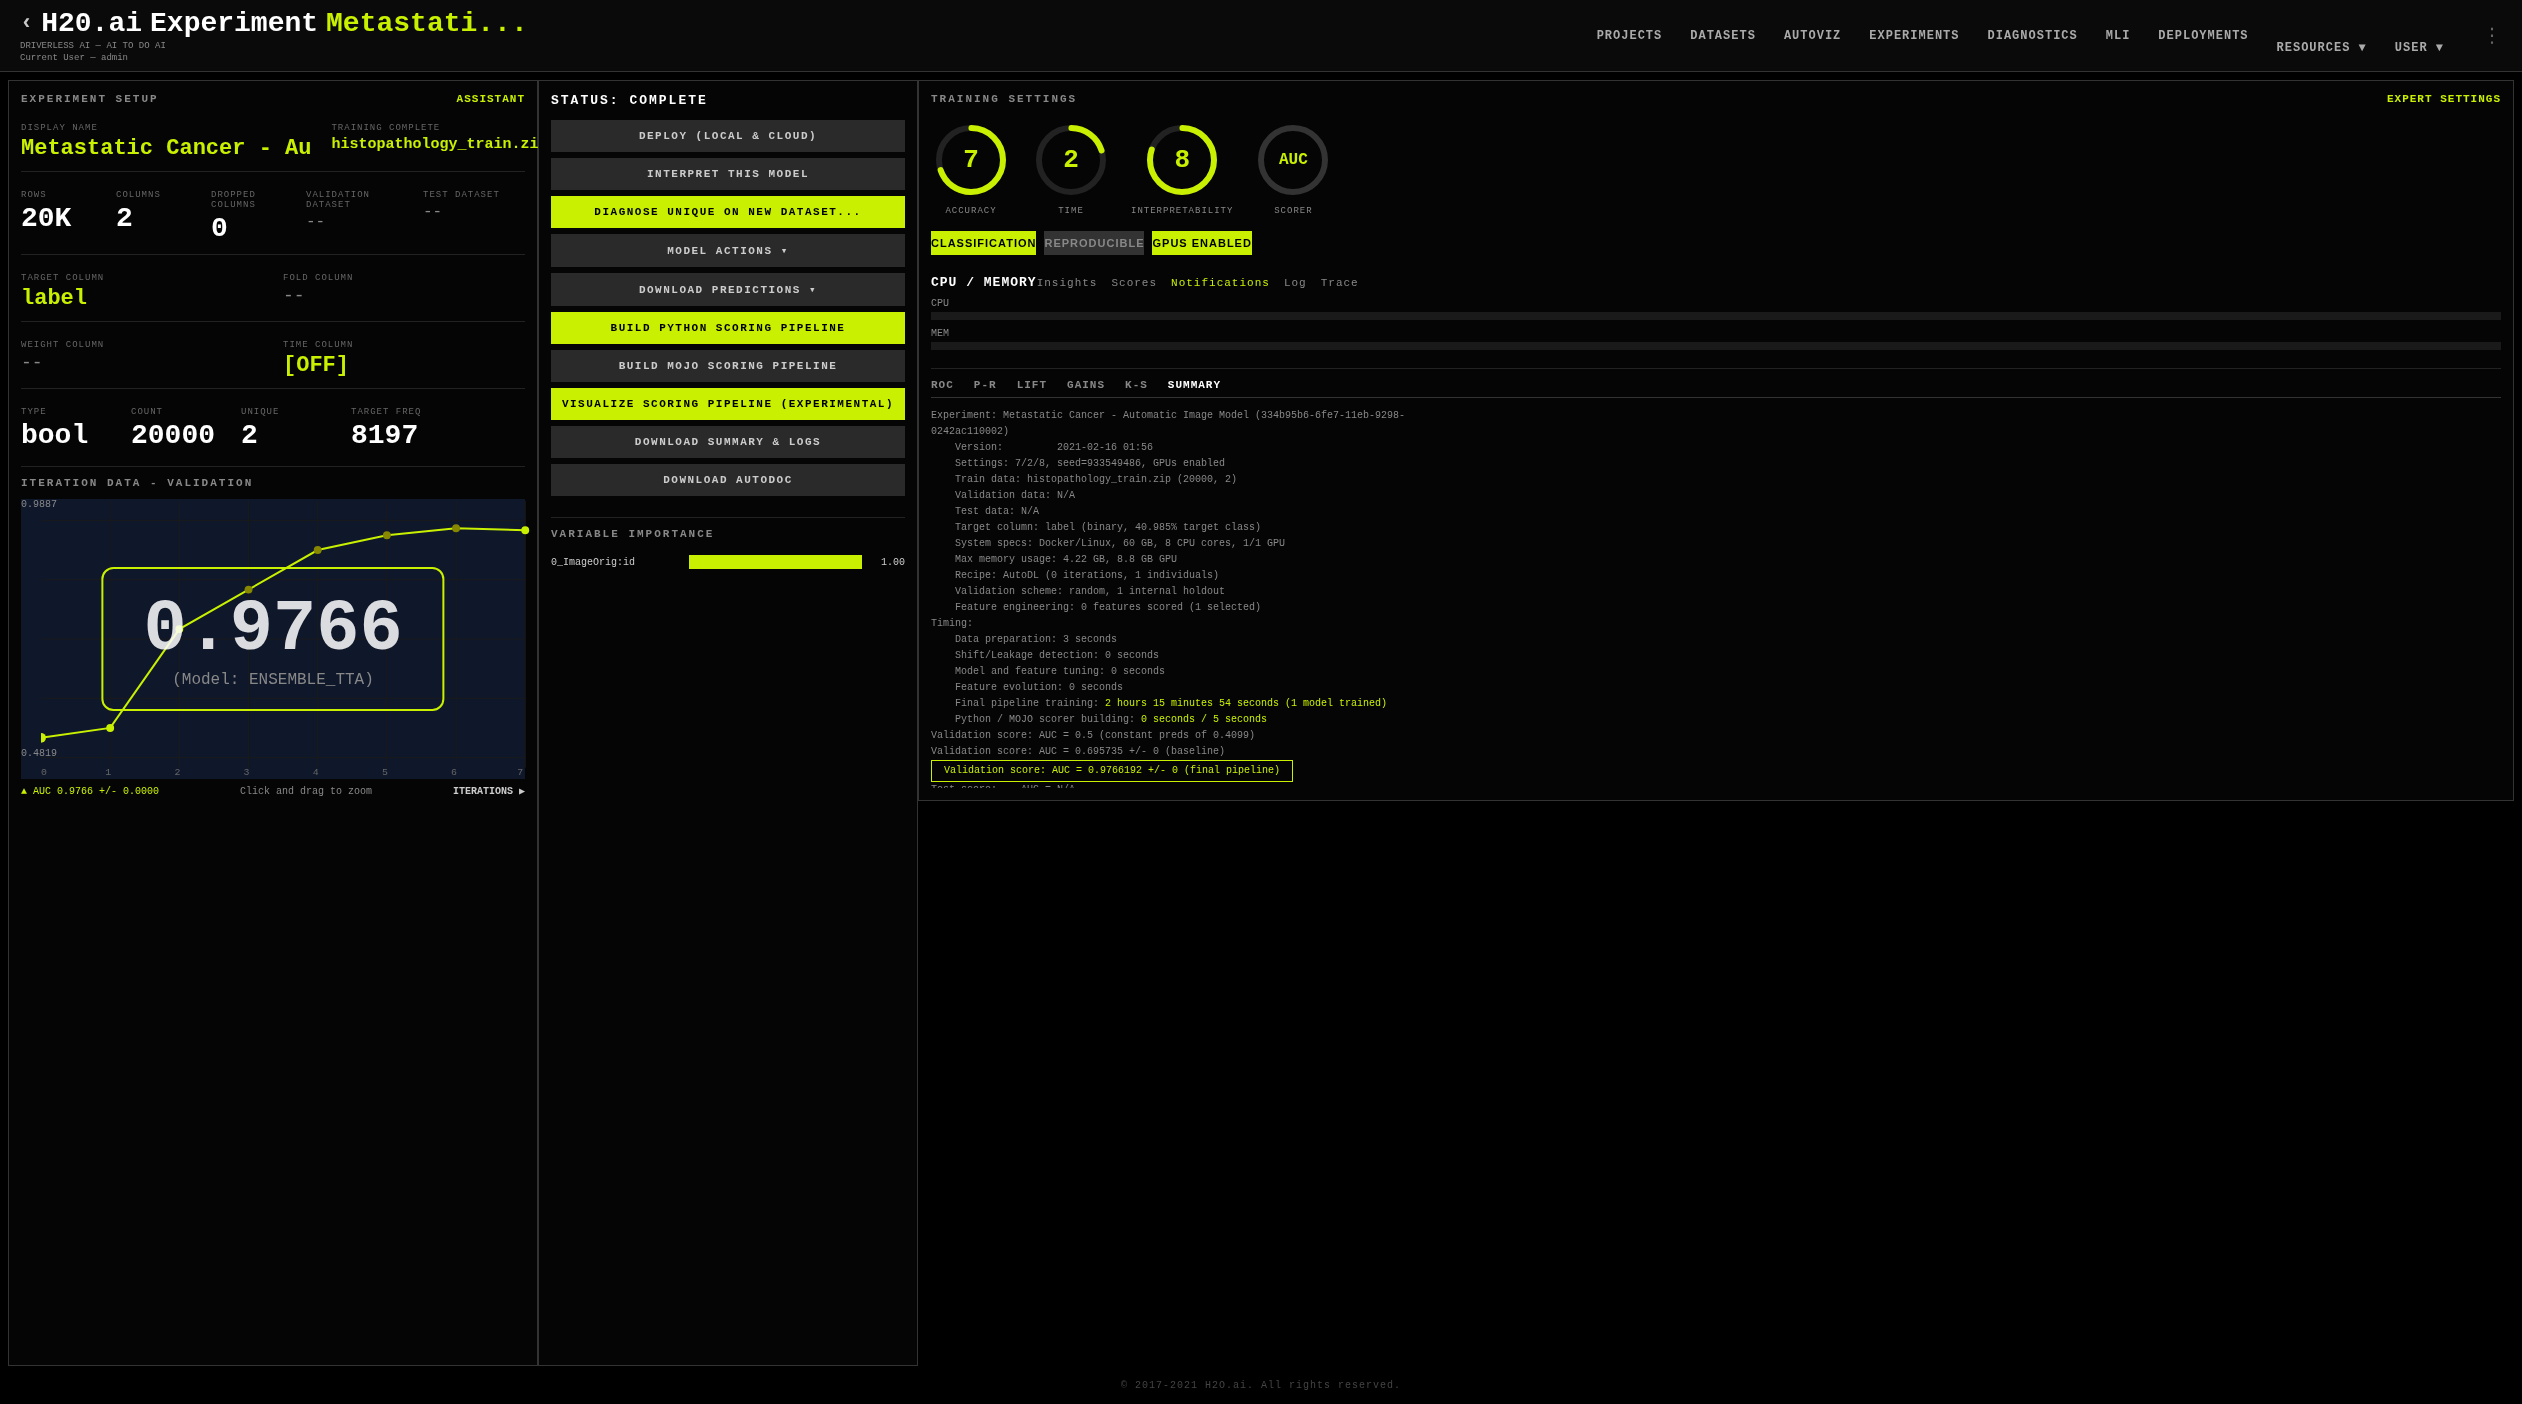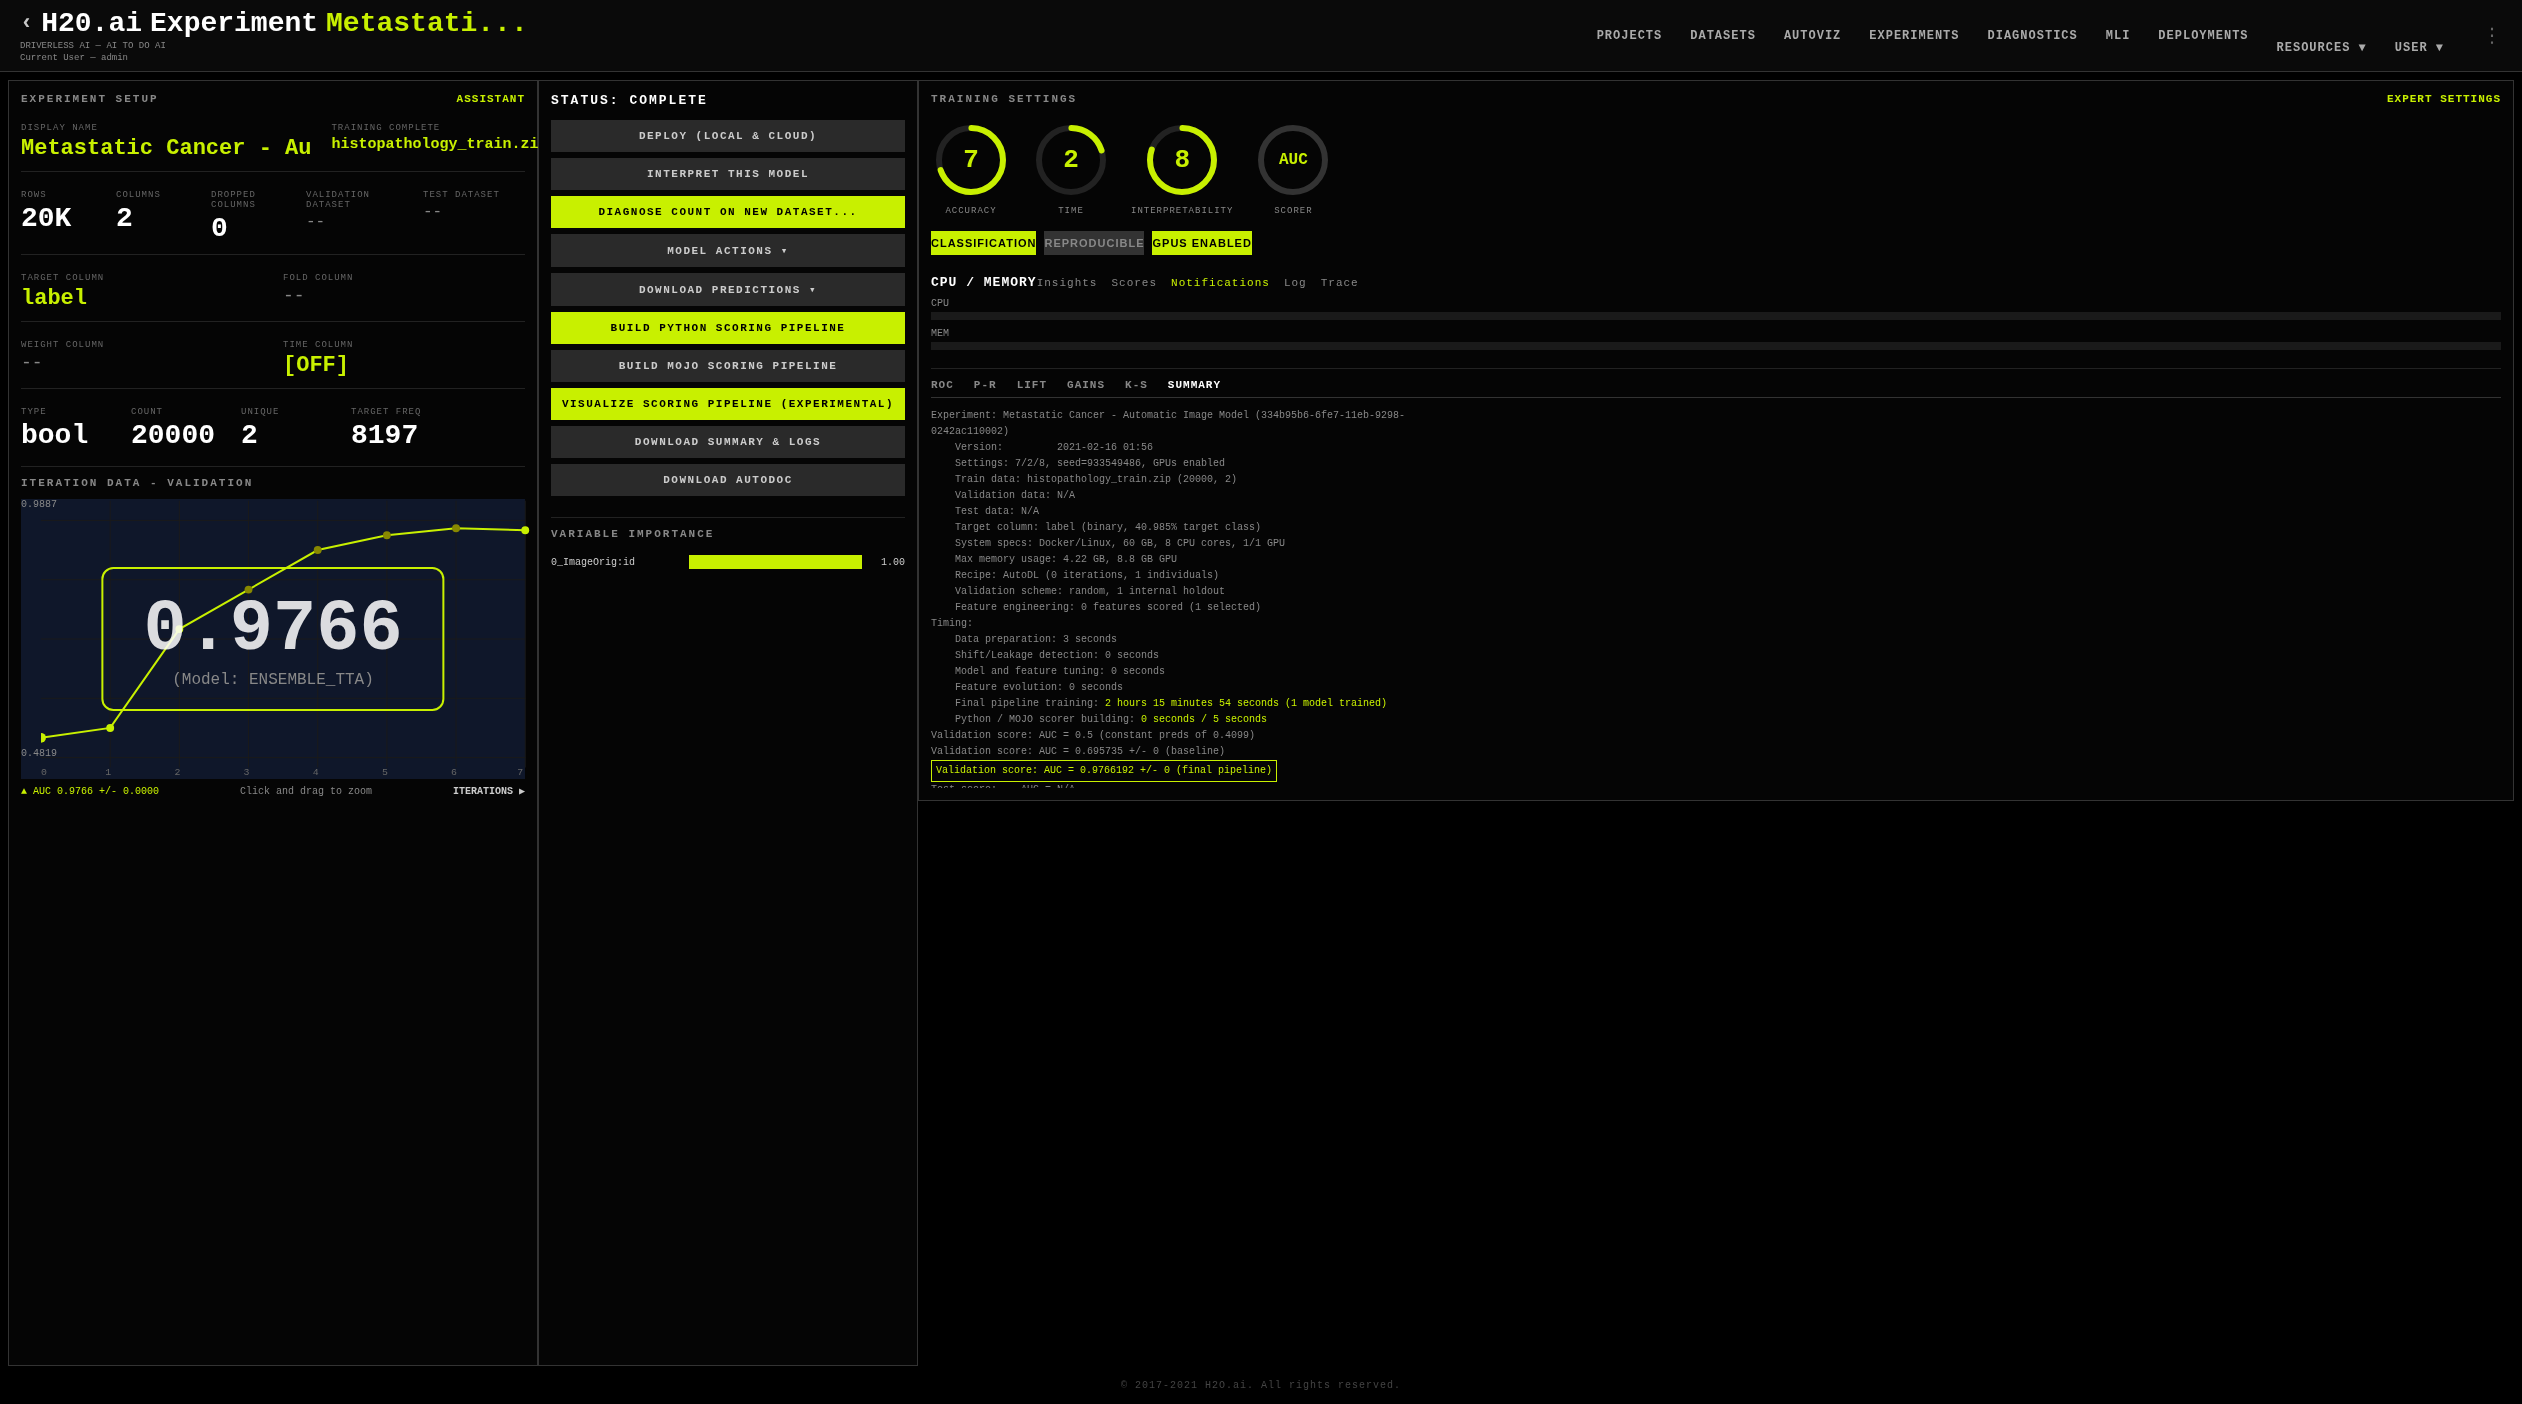--- a/index.html
+++ b/index.html
@@ -637,21 +637,21 @@
       <span class="chart-footer-center">Click and drag to zoom</span>
       <span class="chart-footer-right">ITERATIONS ▶</span>
     </div>
   </div>
 
   <div class="panel middle-panel">
     <div class="status-header">STATUS: COMPLETE</div>
 
     <button class="action-btn btn-dark">DEPLOY (LOCAL &amp; CLOUD)</button>
     <button class="action-btn btn-dark">INTERPRET THIS MODEL</button>
-    <button class="action-btn btn-yellow">DIAGNOSE COUNT ON NEW DATASET...</button>
+    <button class="action-btn btn-yellow">DIAGNOSE UNIQUE ON NEW DATASET...</button>
     <button class="action-btn btn-dark">MODEL ACTIONS ▾</button>
     <button class="action-btn btn-dark">DOWNLOAD PREDICTIONS ▾</button>
     <button class="action-btn btn-yellow">BUILD PYTHON SCORING PIPELINE</button>
     <button class="action-btn btn-dark">BUILD MOJO SCORING PIPELINE</button>
     <button class="action-btn btn-yellow">VISUALIZE SCORING PIPELINE (EXPERIMENTAL)</button>
     <button class="action-btn btn-dark">DOWNLOAD SUMMARY &amp; LOGS</button>
     <button class="action-btn btn-dark">DOWNLOAD AUTODOC</button>
 
     <hr class="divider" style="margin-top:15px;">
 
@@ -771,21 +771,21 @@
       <div>&nbsp;&nbsp;&nbsp;&nbsp;Feature engineering: 0 features scored (1 selected)</div>
       <div>Timing:</div>
       <div>&nbsp;&nbsp;&nbsp;&nbsp;Data preparation: 3 seconds</div>
       <div>&nbsp;&nbsp;&nbsp;&nbsp;Shift/Leakage detection: 0 seconds</div>
       <div>&nbsp;&nbsp;&nbsp;&nbsp;Model and feature tuning: 0 seconds</div>
       <div>&nbsp;&nbsp;&nbsp;&nbsp;Feature evolution: 0 seconds</div>
       <div>&nbsp;&nbsp;&nbsp;&nbsp;Final pipeline training: <span class="highlight">2 hours 15 minutes 54 seconds (1 model trained)</span></div>
       <div>&nbsp;&nbsp;&nbsp;&nbsp;Python / MOJO scorer building: <span class="highlight">0 seconds / 5 seconds</span></div>
       <div>Validation score: AUC = 0.5 (constant preds of 0.4099)</div>
       <div>Validation score: AUC = 0.695735 +/- 0 (baseline)</div>
-      <div style="border:1px solid #c8f000;padding:2px 4px;display:inline-block;color:#c8f000;">Validation score: AUC = 0.9766192 +/- 0 (final pipeline)</div>
+      <div style="border:1px solid #c8f000;padding:2px 12px;display:inline-block;color:#c8f000;">Validation score: AUC = 0.9766192 +/- 0 (final pipeline)</div>
       <div>Test score: &nbsp;&nbsp;&nbsp;AUC = N/A</div>
     </div>
   </div>
 
 </div>
 
 <div class="footer">
   <span>© 2017-2021 H2O.ai. All rights reserved.</span>
 </div>
 

